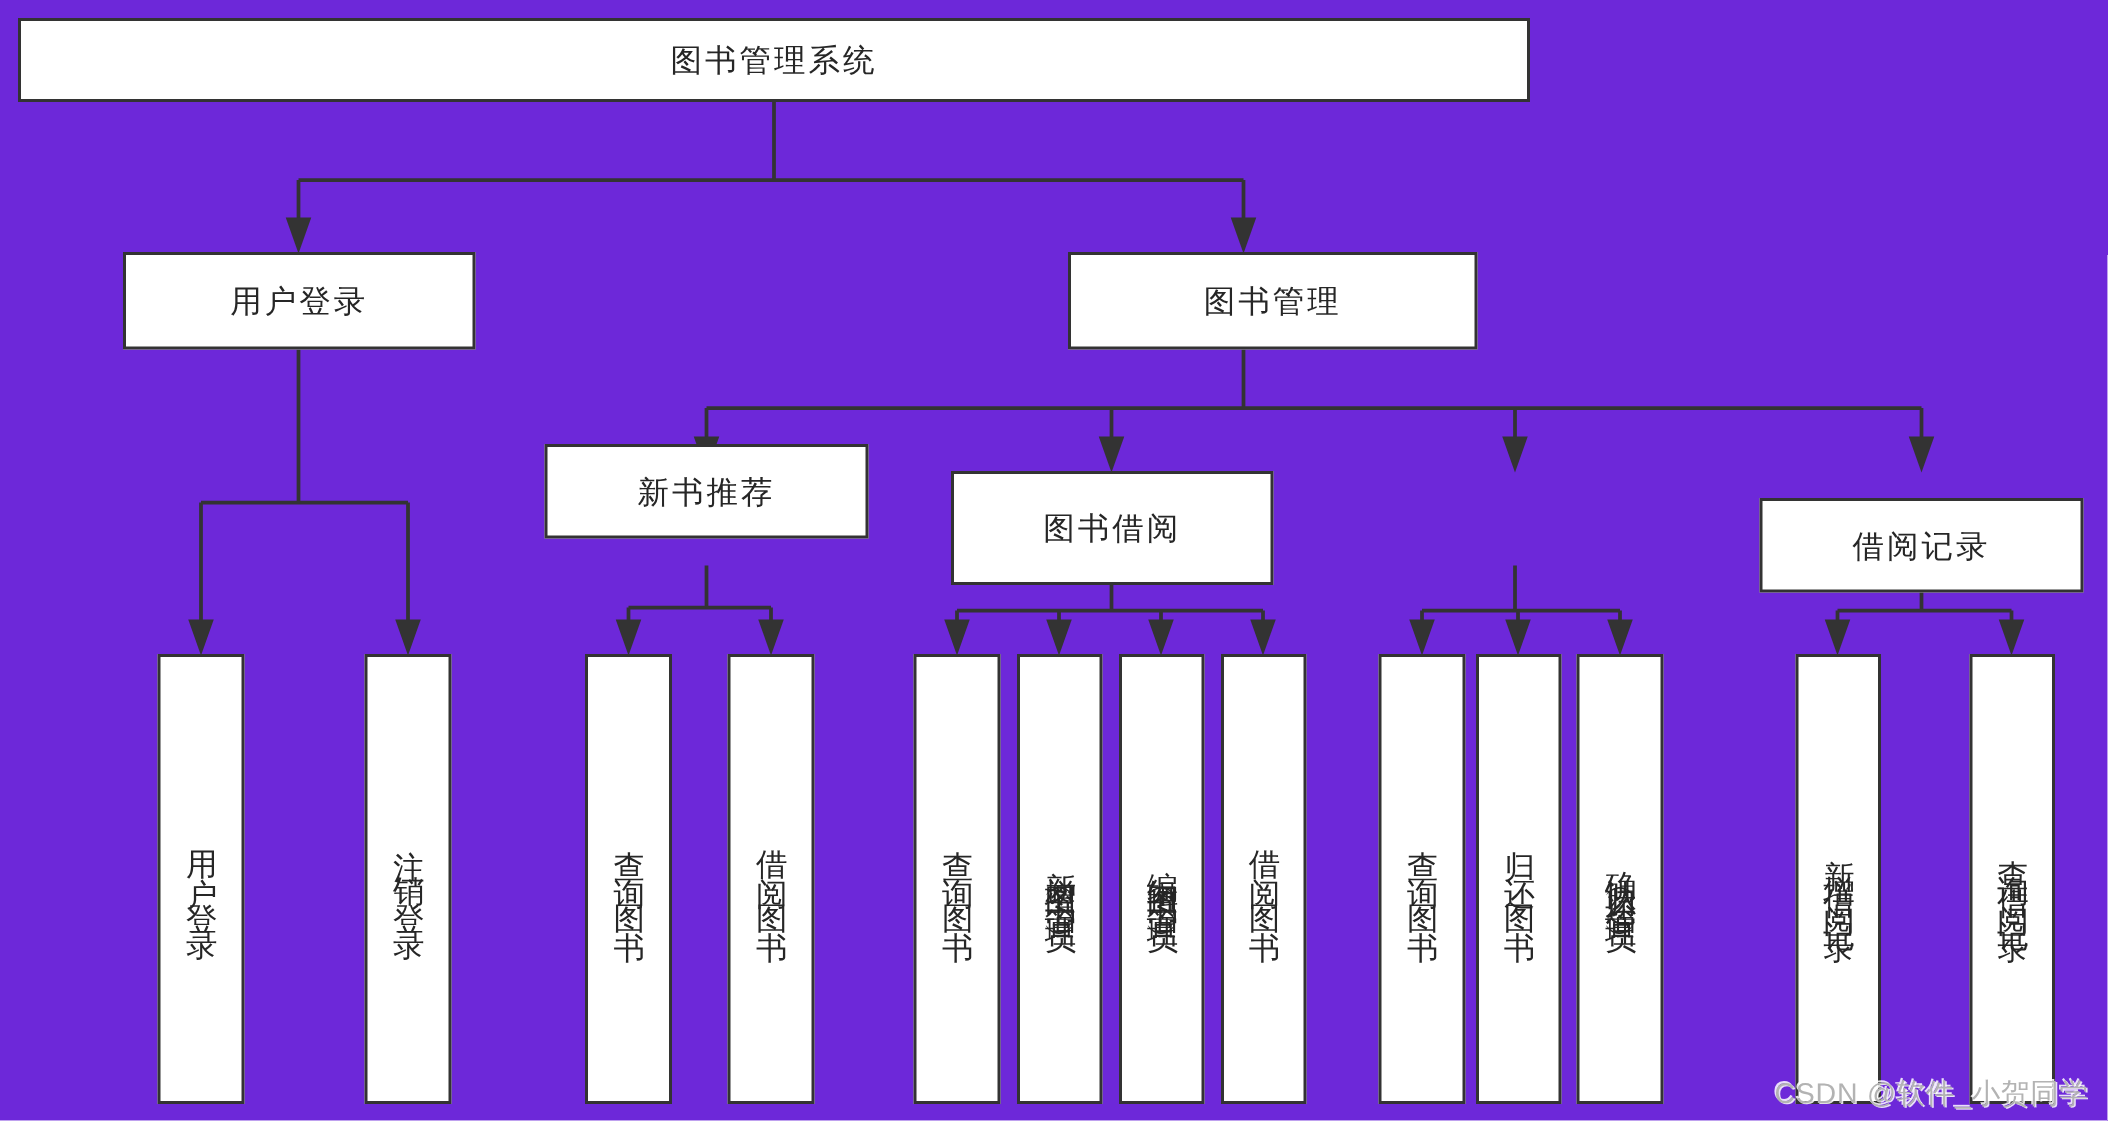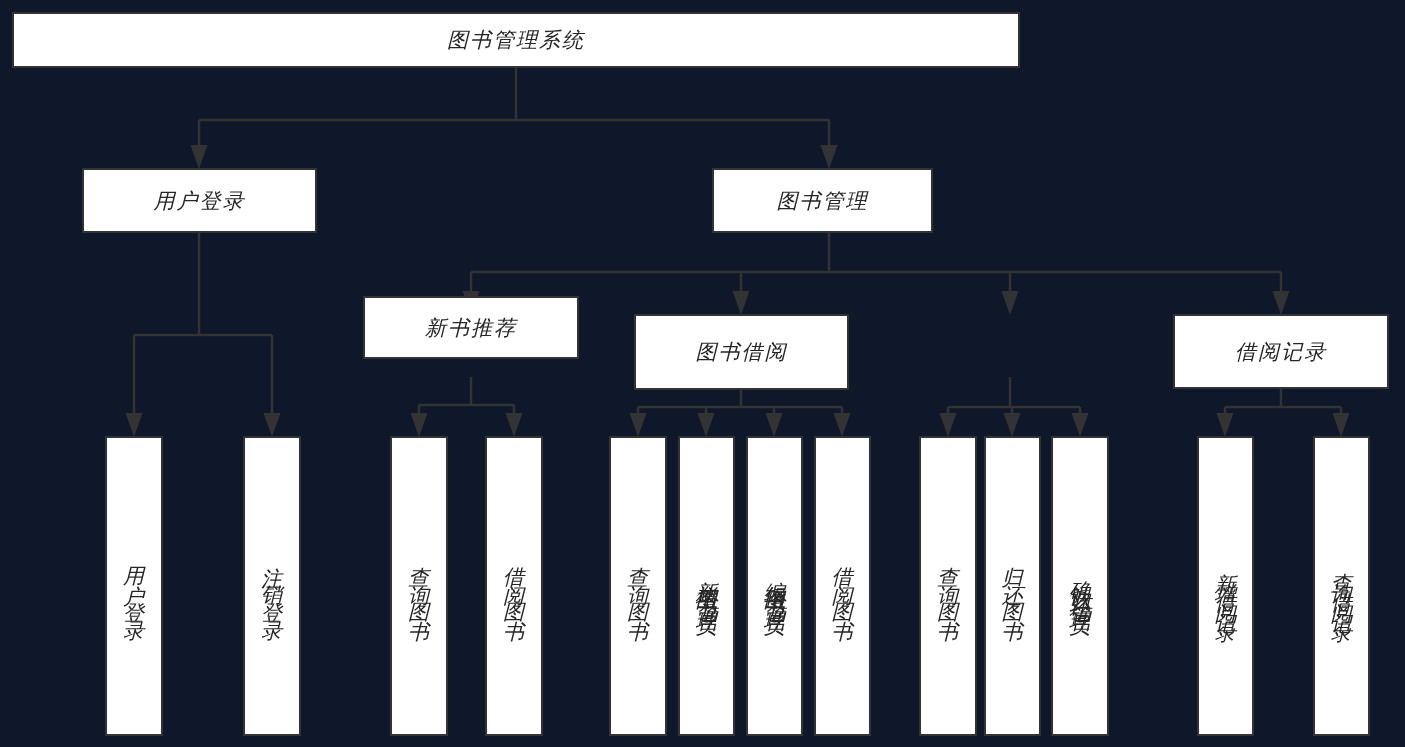--- a/index.html
+++ b/index.html
@@ -1,22 +1,21 @@
 <!DOCTYPE html>
 <html><head>
 <meta charset="utf-8">
 <style>
   html,body{margin:0;padding:0;background:#ffffff;}
   .canvas{
     position:relative;
     width:1405px;height:747px;
-    background:#0f172a;
+    background:#6d28d9;
     font-family:"Liberation Sans", sans-serif;
     overflow:hidden;
-    font-style:italic;
   }
   .wires{position:absolute;left:0;top:0;}
   .box{
     position:absolute;
     box-sizing:border-box;
     border:2.5px solid #333333;
     background:#ffffff;
     display:flex;
     align-items:center;
     justify-content:center;
@@ -98,31 +97,31 @@
     </g>
   </svg>
 
   <div class="box" style="left:12px;top:12px;width:1008px;height:56px">
     <span class="lbl">图书管理系统</span>
   </div>
 
   <div class="box" style="left:82px;top:168px;width:235px;height:65px">
     <span class="lbl">用户登录</span>
   </div>
-  <div class="box" style="left:712px;top:168px;width:221px;height:65px">
+  <div class="box" style="left:712px;top:168px;width:273px;height:65px">
     <span class="lbl">图书管理</span>
   </div>
 
   <div class="box" style="left:363px;top:296px;width:216px;height:63px">
     <span class="lbl">新书推荐</span>
   </div>
   <div class="box" style="left:634px;top:314px;width:215px;height:76px">
     <span class="lbl">图书借阅</span>
   </div>
-  <div class="box" style="left:1173px;top:314px;width:216px;height:75px">
+  <div class="box" style="left:1173px;top:332px;width:216px;height:63px">
     <span class="lbl">借阅记录</span>
   </div>
 
   <div class="box v" style="left:105px;top:436px;width:58px;height:300px">
     <span class="lbl">用户登录</span>
   </div>
   <div class="box v" style="left:243px;top:436px;width:58px;height:300px">
     <span class="lbl">注销登录</span>
   </div>
 
@@ -156,14 +155,15 @@
     <span class="lbl ls5">确认归还（管理员）</span>
   </div>
 
   <div class="box v" style="left:1197px;top:436px;width:57px;height:300px">
     <span class="lbl ls10">新增借阅记录</span>
   </div>
   <div class="box v" style="left:1313px;top:436px;width:57px;height:300px">
     <span class="lbl ls10">查询借阅记录</span>
   </div>
 
+  <div class="watermark">CSDN @软件_小贺同学</div>
 
 </div>
 
 </body></html>

